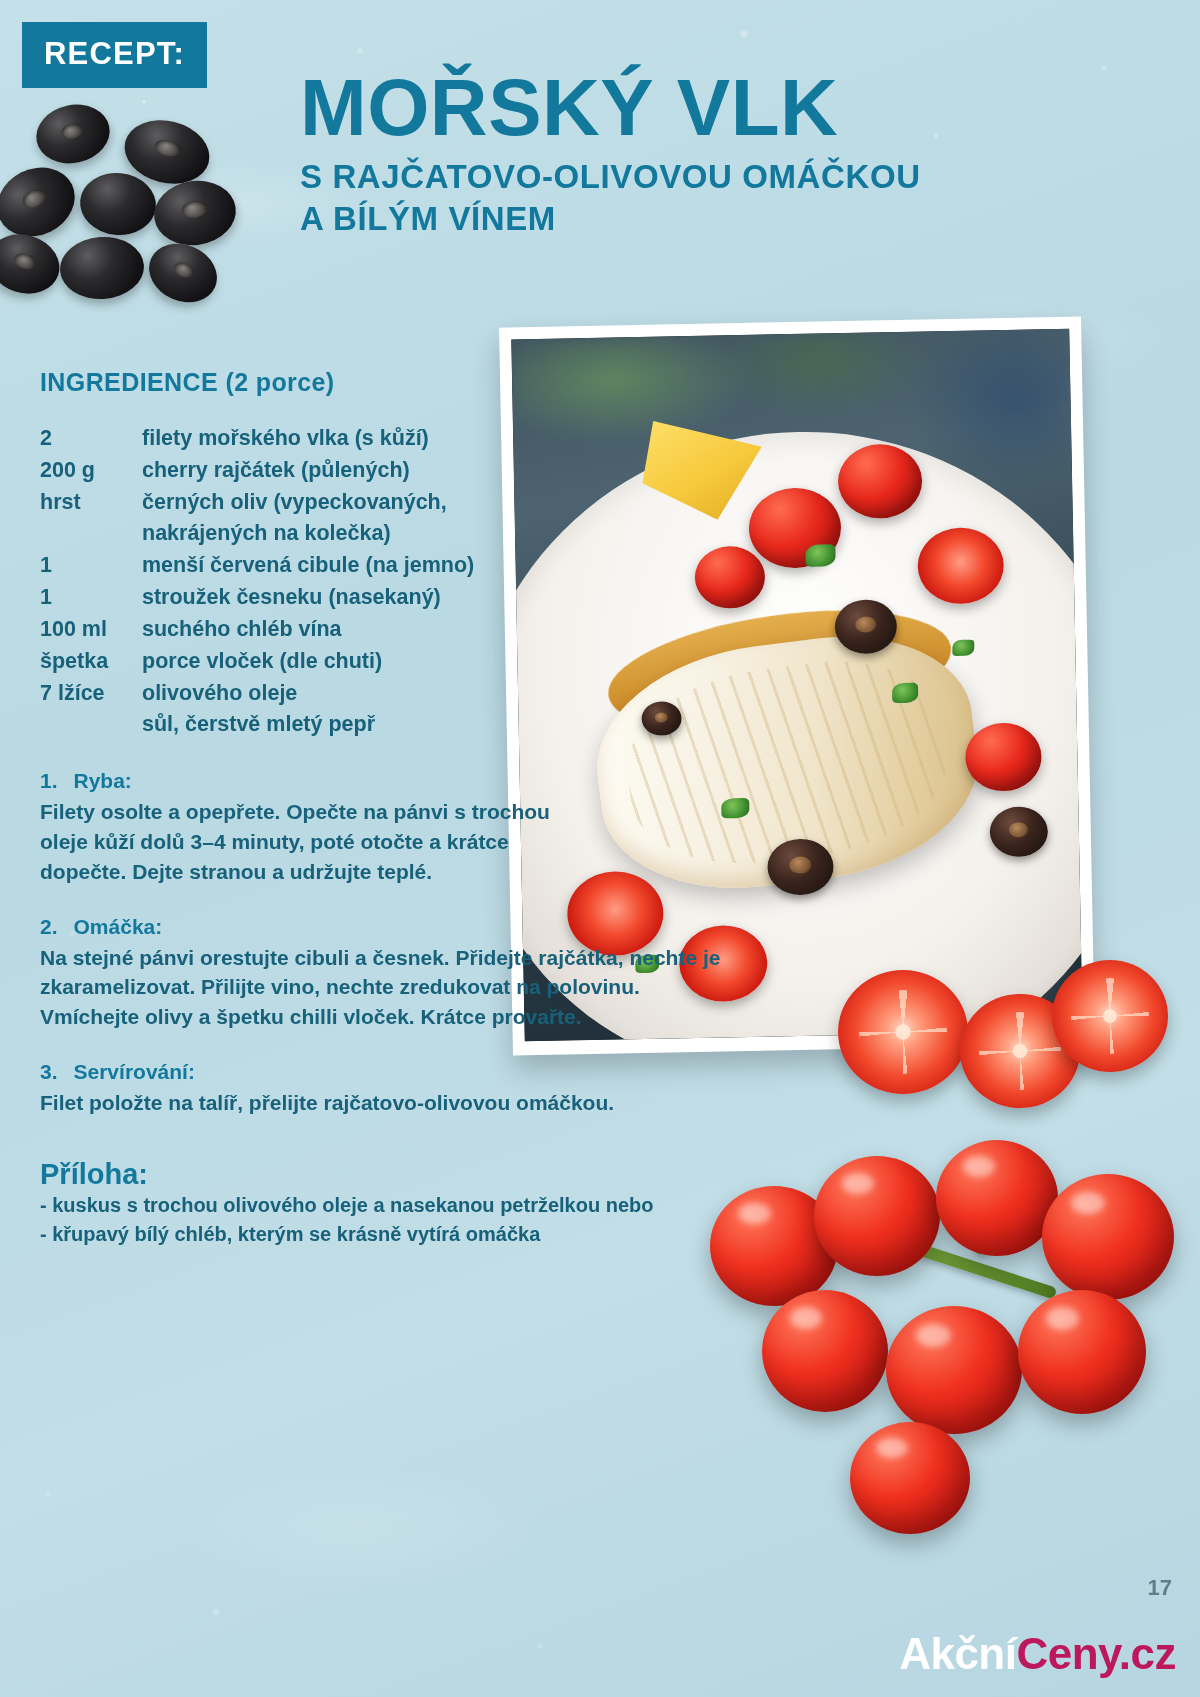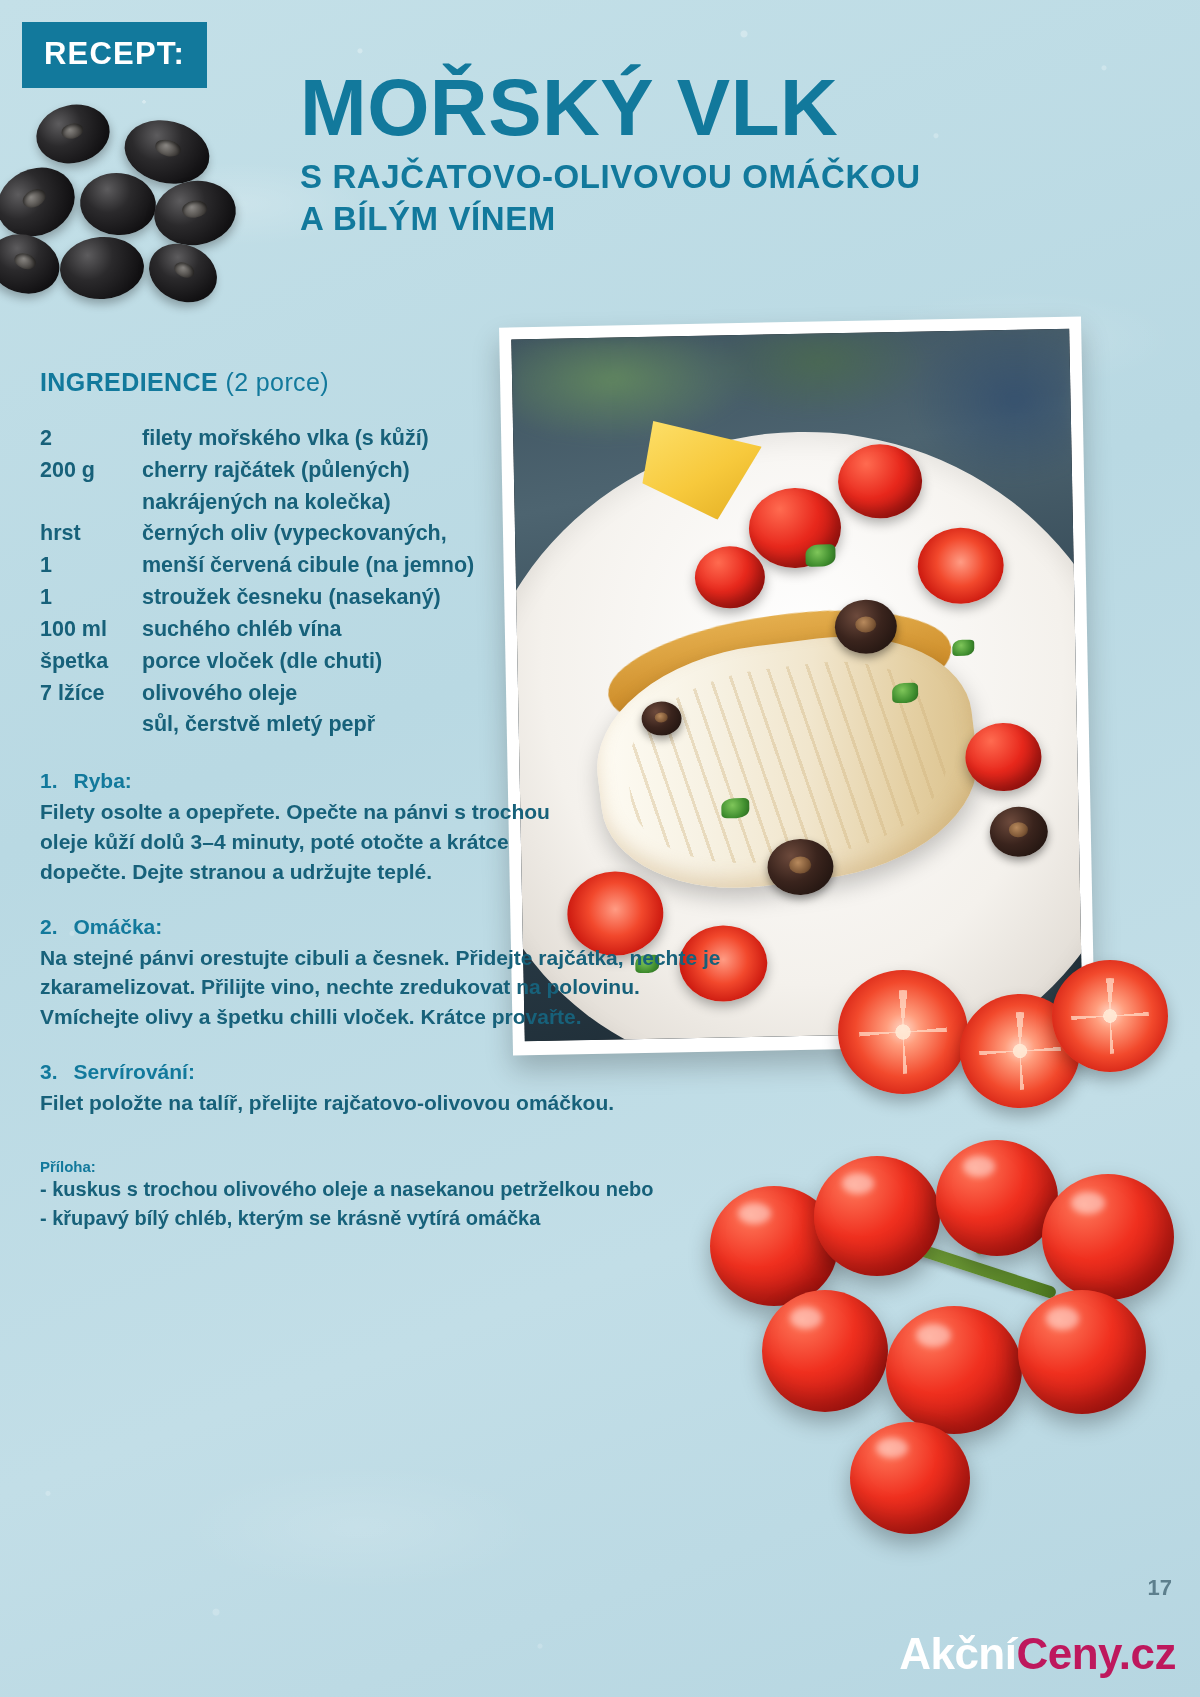--- a/index.html
+++ b/index.html
@@ -114,21 +114,21 @@
     width: 520px;
     z-index: 5;
     color: #1b5e72;
   }
   .section-head {
     color: #12799c;
     font-size: 25px;
     font-weight: bold;
     letter-spacing: 0.4px;
   }
-  .section-head .light { font-weight: normal; }
+  .section-head .light { font-weight: bold; }
 
   .ingredients {
     margin-top: 26px;
     font-size: 21.5px;
     line-height: 1.48;
     color: #17617a;
     font-weight: bold;
   }
   .ing-row { display: flex; }
   .ing-qty { width: 102px; flex: 0 0 102px; }
@@ -148,21 +148,21 @@
   .step-body {
     margin-top: 4px;
     font-size: 21px;
     line-height: 1.42;
     color: #17617a;
     font-weight: bold;
   }
   .wide { width: 700px; }
 
   .appendix { margin-top: 40px; }
-  .appendix-head { color: #12799c; font-size: 15px; font-weight: bold; }
+  .appendix-head { color: #12799c; font-size: 29px; font-weight: bold; }
   .appendix-line {
     font-size: 20px;
     line-height: 1.45;
     color: #17617a;
     font-weight: bold;
     width: 740px;
   }
 
   
   .photo-frame {
@@ -398,27 +398,27 @@
 
   <div class="ingredients">
     <div class="ing-row">
       <span class="ing-qty">2</span>
       <span class="ing-name">filety mořského vlka (s kůží)</span>
     </div>
     <div class="ing-row">
       <span class="ing-qty">200 g</span>
       <span class="ing-name">cherry rajčátek (půlených)</span>
     </div>
+    <div class="ing-row">
+      <span class="ing-qty">hrst</span>
+      <span class="ing-name">černých oliv (vypeckovaných,</span>
+    </div>
     <div class="ing-row cont">
       <span class="ing-qty"></span>
       <span class="ing-name">nakrájených na kolečka)</span>
-    </div>
-    <div class="ing-row">
-      <span class="ing-qty">hrst</span>
-      <span class="ing-name">černých oliv (vypeckovaných,</span>
     </div>
     <div class="ing-row">
       <span class="ing-qty">1</span>
       <span class="ing-name">menší červená cibule (na jemno)</span>
     </div>
     <div class="ing-row">
       <span class="ing-qty">1</span>
       <span class="ing-name">stroužek česneku (nasekaný)</span>
     </div>
     <div class="ing-row">

